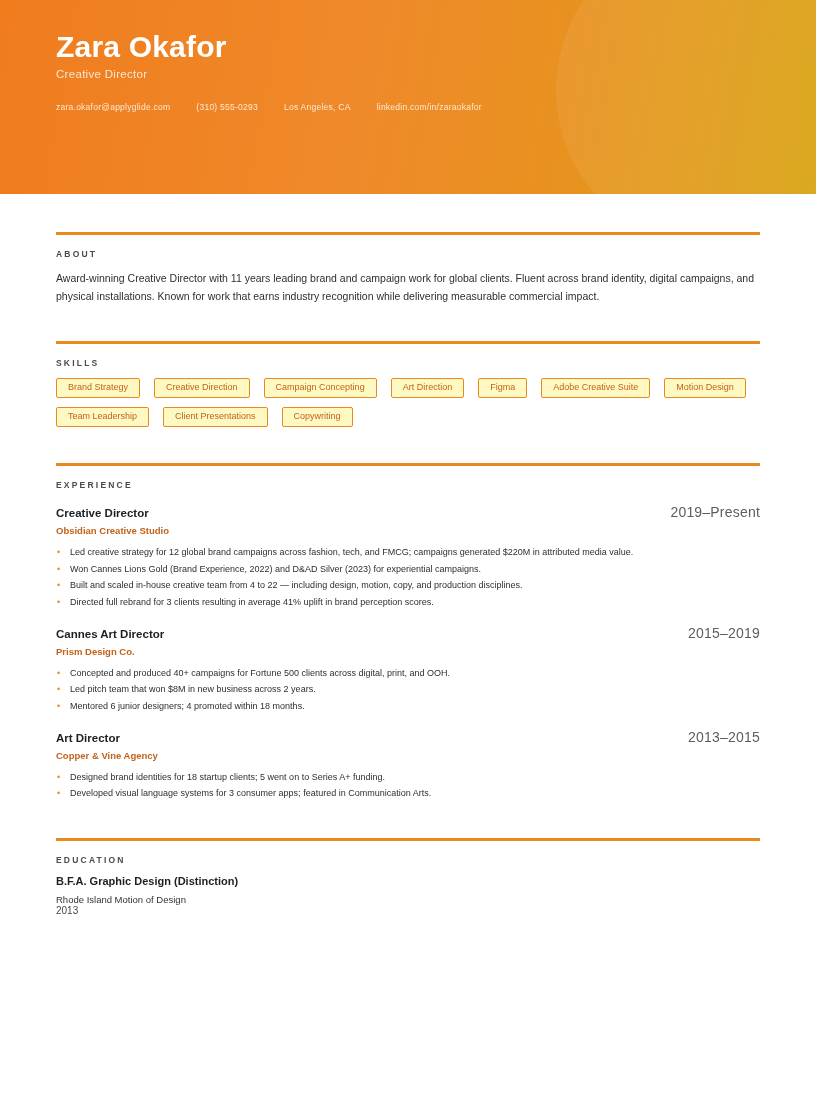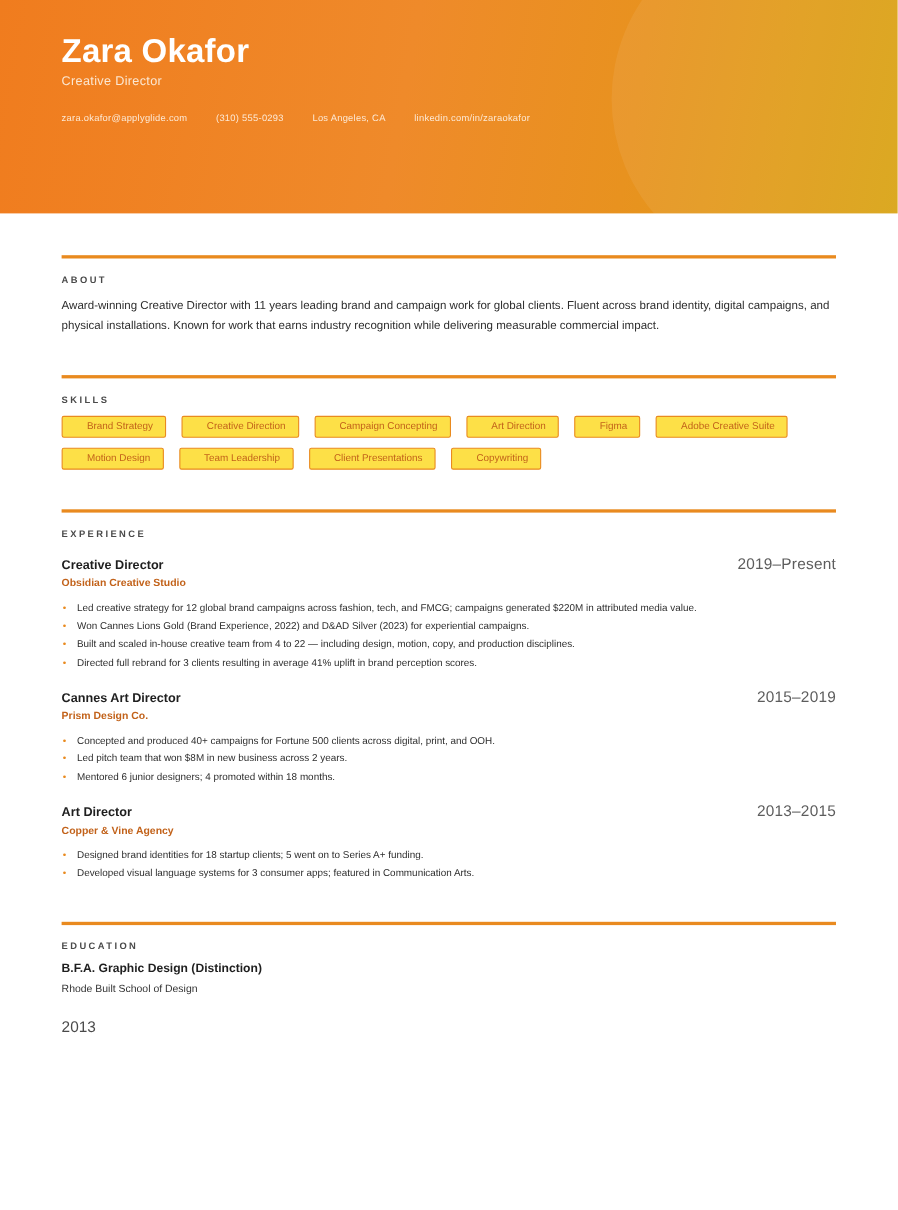--- a/index.html
+++ b/index.html
@@ -110,25 +110,25 @@
   
   .skills {
     display: flex;
     flex-wrap: wrap;
     gap: 9px 14px;
     margin-top: 6px;
   }
   .skill {
     border: 1px solid #e98a1f;
     border-radius: 2px;
-    padding: 4px 11px 5px 22px;
+    padding: 4px 11px 5px 11px;
     font-size: 9px;
     color: #c2621a;
     line-height: 1;
-    background: #fde047;
+    background: #fef9c3;
     white-space: nowrap;
   }
 
   
   .job {
     margin-top: 14px;
   }
   .job:first-of-type { margin-top: 8px; }
   .job-head {
     display: flex;
@@ -178,23 +178,23 @@
     font-weight: bold;
     color: #1f1f1f;
     margin-top: 10px;
   }
   .edu-school {
     font-size: 9.5px;
     color: #333333;
     margin-top: 7px;
   }
   .edu-year {
-    font-size: 14px;
+    font-size: 10px;
     color: #4a4a4a;
-    margin-top: 20px;
+    margin-top: 0;
   }
 </style>
 </head>
 <body>
 
 <div class="page">
 
   <div class="header">
     <div class="header-inner">
       <div class="name">Zara Okafor</div>
@@ -274,18 +274,18 @@
           <li>Designed brand identities for 18 startup clients; 5 went on to Series A+ funding.</li>
           <li>Developed visual language systems for 3 consumer apps; featured in Communication Arts.</li>
         </ul>
       </div>
     </div>
 
     <div class="rule"></div>
     <div class="section">
       <div class="section-title">EDUCATION</div>
       <div class="edu-degree">B.F.A. Graphic Design (Distinction)</div>
-      <div class="edu-school">Rhode Built School of Design</div>
+      <div class="edu-school">Rhode Island Motion of Design</div>
       <div class="edu-year">2013</div>
     </div>
 
   </div>
 </div>
 
 </body></html>

